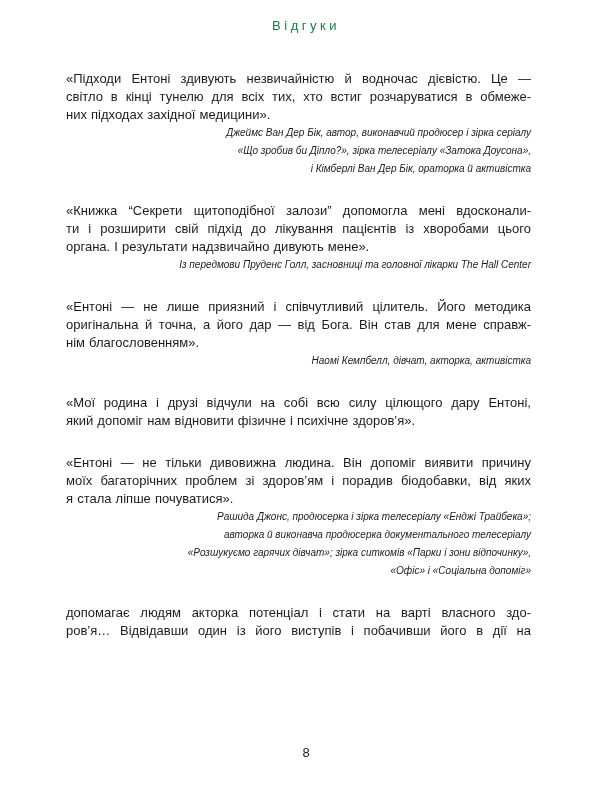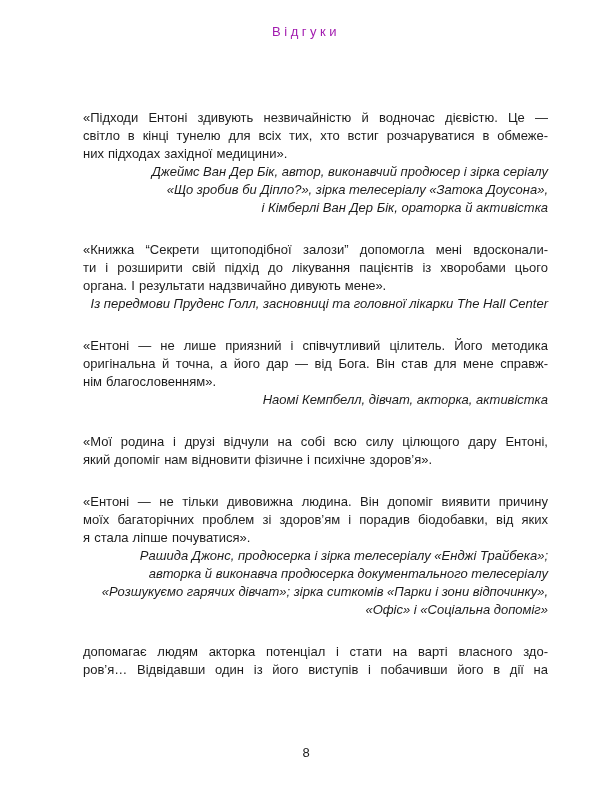--- a/index.html
+++ b/index.html
@@ -7,50 +7,49 @@
     position: relative;
     width: 612px;
     height: 794px;
     background: #ffffff;
     font-family: "Liberation Sans", sans-serif;
     color: #1c1c1c;
     overflow: hidden;
   }
   .running-head {
     position: absolute;
-    top: 24px;
+    top: 18px;
     left: 0;
     right: 0;
     text-align: center;
     font-size: 13px;
     letter-spacing: 3.5px;
-    color: #a21caf;
+    color: #15803d;
   }
   .content {
     position: absolute;
     top: 70px;
-    left: 83px;
+    left: 66px;
     width: 465px;
-    margin-top: 39px;
   }
   .testimonial { margin: 0 0 24px 0; }
   .testimonial:last-child { margin-bottom: 0; }
   .qline {
     font-size: 13px;
     line-height: 18px;
     text-align: justify;
     text-align-last: justify;
     word-spacing: 0.5px;
   }
   .qline.qlast {
     text-align: center;
     text-align-last: left;
   }
   .aline {
-    font-size: 13px;
+    font-size: 10px;
     line-height: 18px;
     font-style: italic;
     text-align: right;
   }
   .page-number {
     position: absolute;
     top: 745px;
     left: 0;
     right: 0;
     text-align: center;

